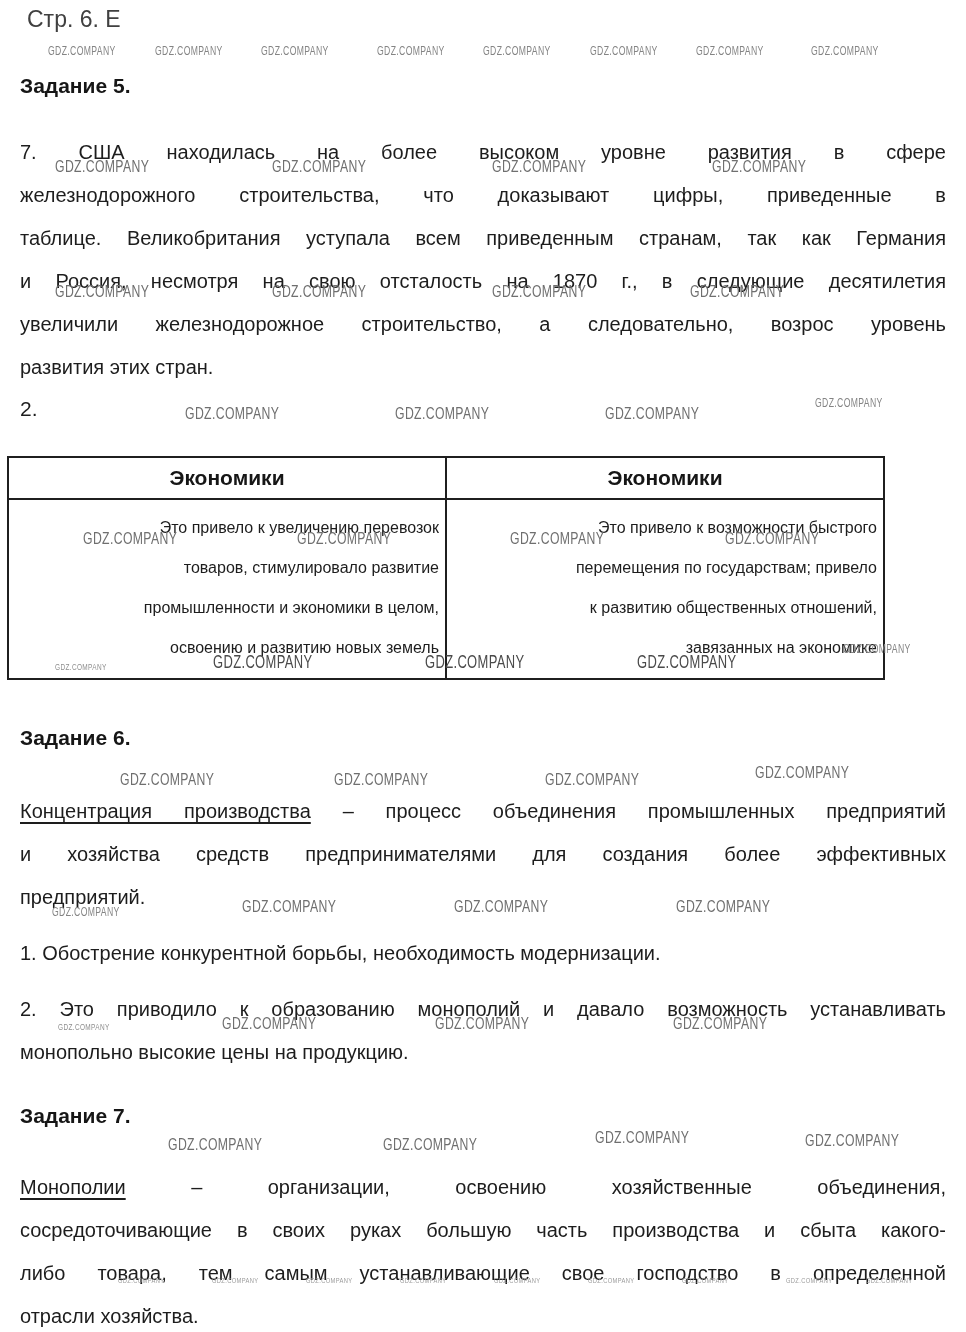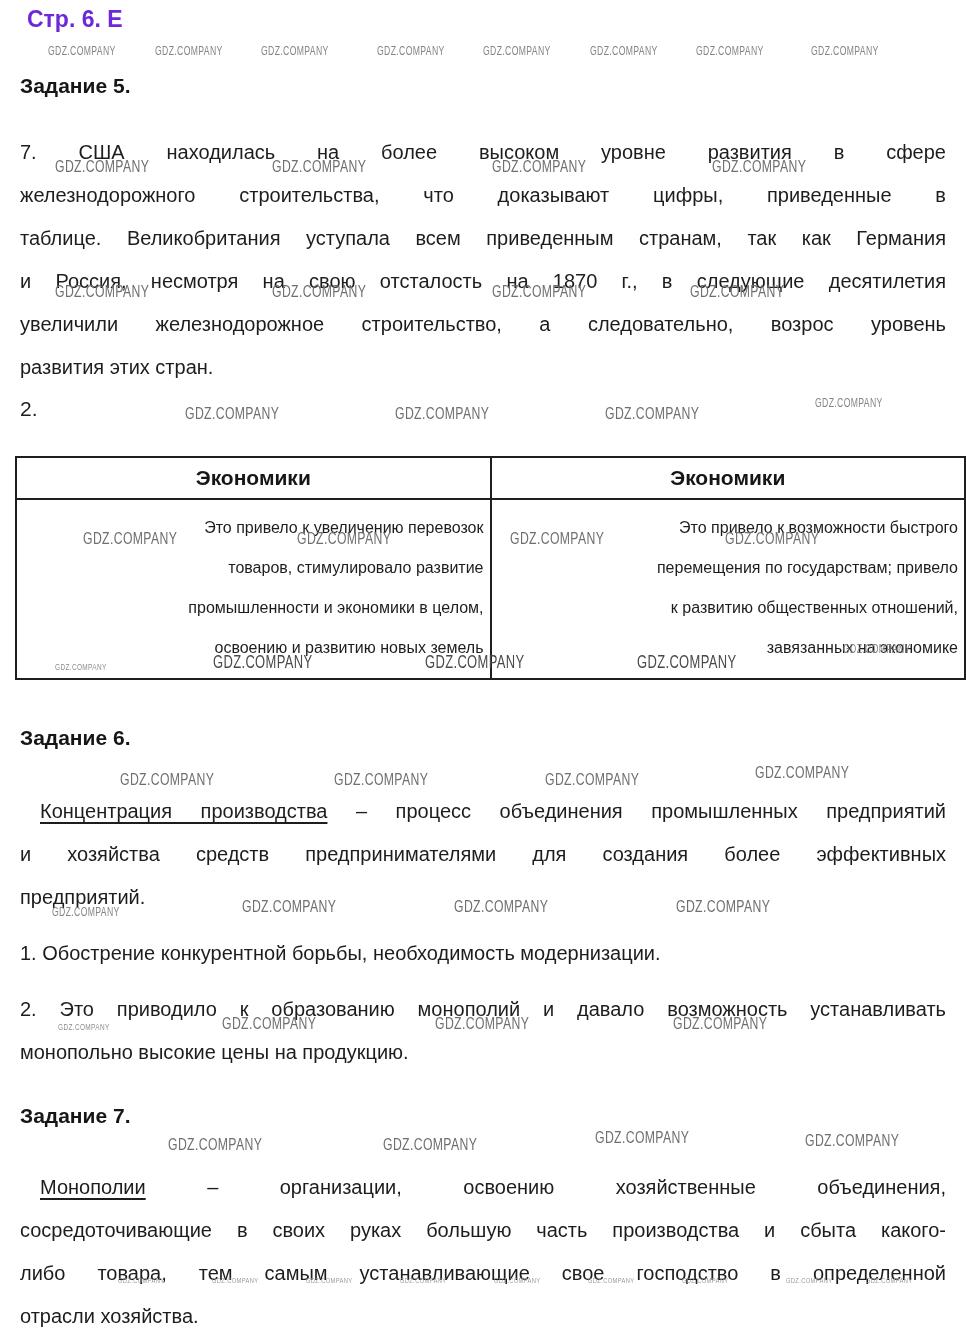--- a/index.html
+++ b/index.html
@@ -1,33 +1,33 @@
 <!DOCTYPE html>
 <html><head>
 <meta charset="utf-8">
 <style>
   html,body { margin:0; padding:0; background:#fff; }
   .page {
     position:relative; width:966px; height:1332px; background:#ffffff;
     font-family:"Liberation Sans", sans-serif; color:#1d1d1d; overflow:hidden;
   }
-  .page-hdr { position:absolute; left:27px; top:6px; font-size:23px; font-weight:bold; color:#6d28d9; }
+  .page-hdr { position:absolute; left:27px; top:6px; font-size:23px; font-weight:normal; color:#404040; }
   .task-title { position:absolute; left:20px; font-size:21px; font-weight:bold; color:#161616; }
 
   .para { position:absolute; left:20px; width:926px; font-size:20px; }
   .tline { height:43px; line-height:43px; text-align:justify; text-align-last:justify; overflow:hidden; }
   .tline.last { text-align-last:left; }
   .tline.plain { text-align:right; text-align-last:left; }
-  .term { text-decoration:underline; text-underline-offset:4px;margin-left:20px; }
+  .term { text-decoration:underline; text-underline-offset:4px; }
 
   .num-label { position:absolute; left:20px; font-size:21px; }
 
   table.ans {
-    position:absolute; left:7px; top:456px; width:951px;
-    border-collapse:collapse; table-layout:fixed;margin-left:8px;
+    position:absolute; left:7px; top:456px; width:878px;
+    border-collapse:collapse; table-layout:fixed;
   }
   table.ans th, table.ans td { border:2px solid #1f1f1f; }
   table.ans th { height:40px; font-size:21px; font-weight:bold; text-align:center; padding:0; color:#161616; }
   table.ans td { vertical-align:top; padding:8px 6px 10px 6px; }
   .cline { height:40px; line-height:40px; text-align:right; font-size:16px; overflow:hidden; }
 
   .wm {
     position:absolute; white-space:nowrap; font-size:17px; color:#6f6f6f;
     transform:scaleX(0.72); transform-origin:0 0; letter-spacing:0.5px;
   }

